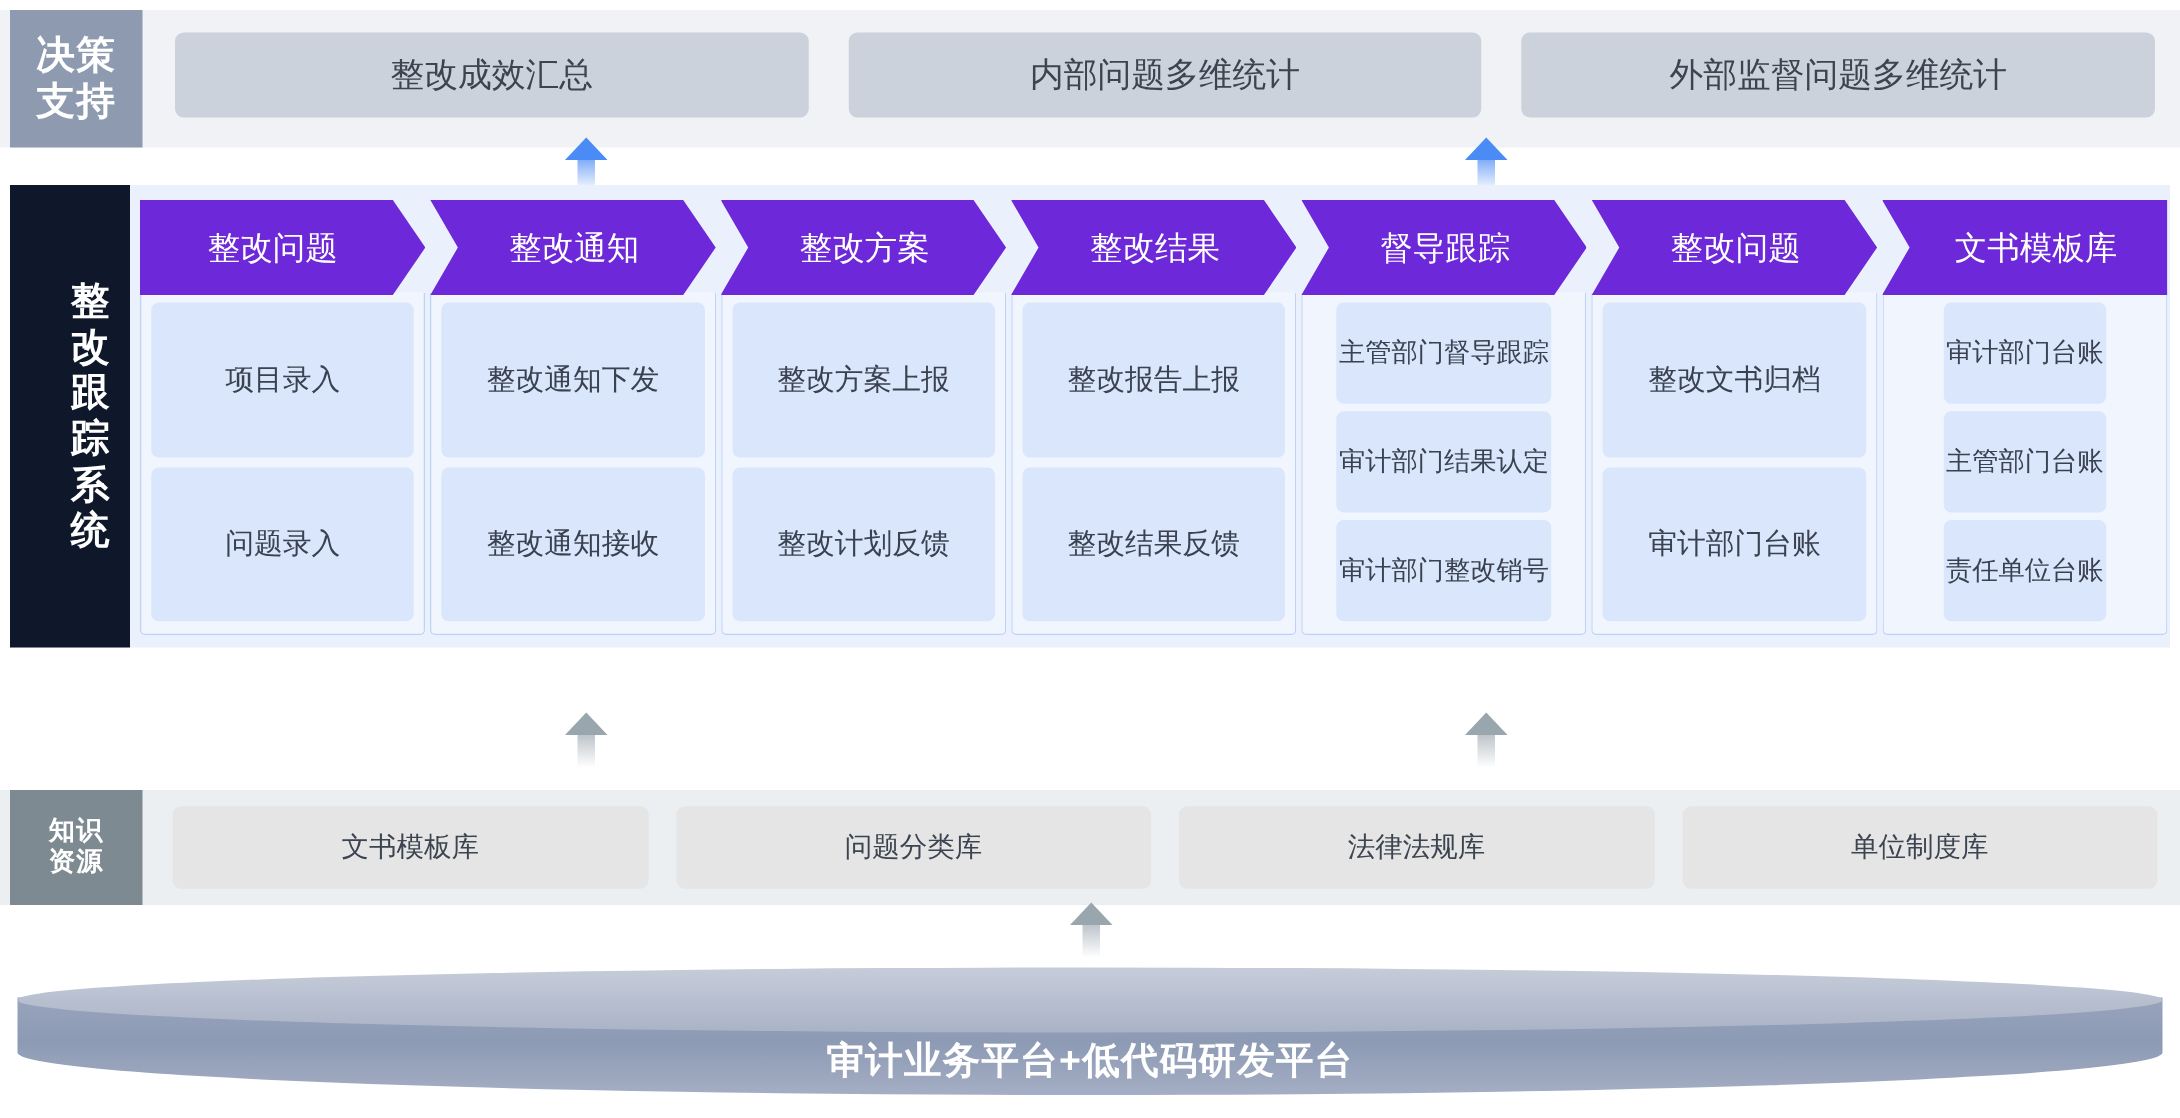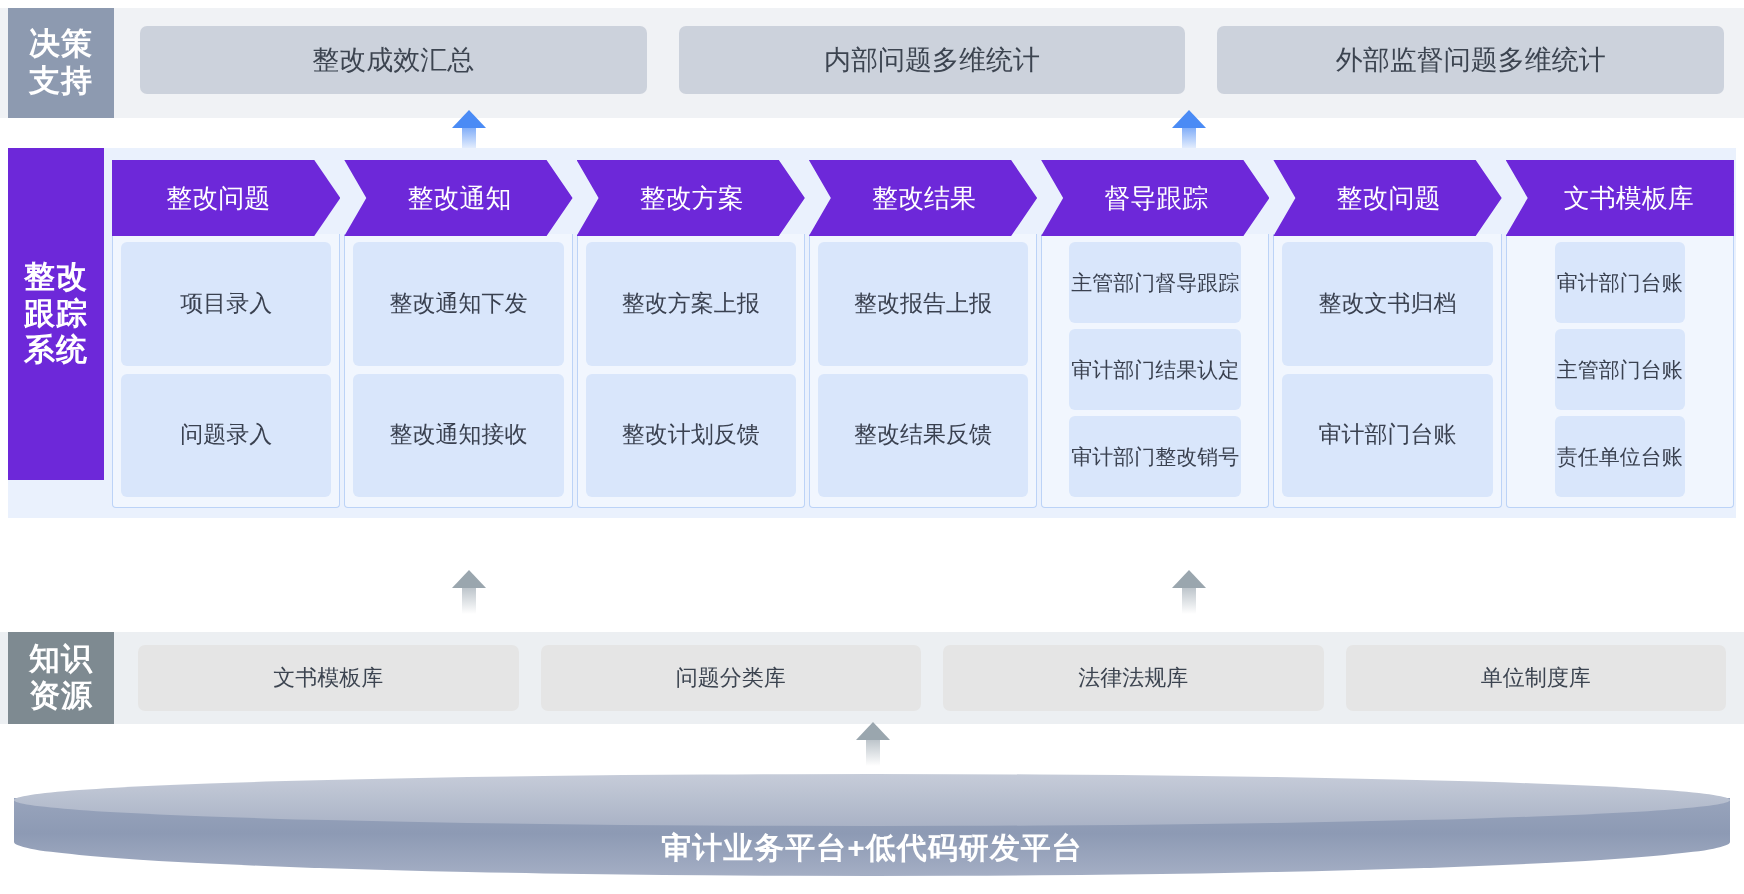--- a/index.html
+++ b/index.html
@@ -65,22 +65,22 @@
   .arrow.gray { color: #9aa6ae; }
   .arrow.gray .shaft { background: linear-gradient(to bottom, #b3bcc3, #ffffff); }
 
   
   #band-system {
     position: absolute; left: 8px; top: 148px;
     width: 1728px; height: 370px;
     background: #eaf1fd;
   }
   #label-system {
-    left: 8px; top: 148px; width: 96px; height: 332px;
-    background: #6d28d9; font-size: 31px;
+    left: 8px; top: 148px; width: 96px; height: 370px;
+    background: #0f172a; font-size: 31px; padding-left: 33px;
   }
   #flow-wrap {
     position: absolute; left: 112px; top: 160px;
     width: 1622px; height: 348px;
     display: flex;
   }
   .col {
     position: relative;
     flex: 1 1 0;
     min-width: 0;
@@ -138,21 +138,21 @@
   .col-body.n3 .sub { font-size: 21px; }
 
   
   #band-knowledge {
     position: absolute; left: 0; top: 632px;
     width: 1744px; height: 92px;
     background: #eceff2;
   }
   #label-knowledge {
     left: 8px; top: 632px; width: 106px; height: 92px;
-    background: #7e8a91; font-size: 31px;
+    background: #7e8a91; font-size: 21px;
   }
   .knowledge-row {
     position: absolute; left: 130px; top: 632px;
     width: 1604px; height: 92px;
     display: flex; align-items: center; gap: 22px;
     padding: 13px 8px;
   }
   .knowledge-card {
     flex: 1 1 0;
     height: 66px;

